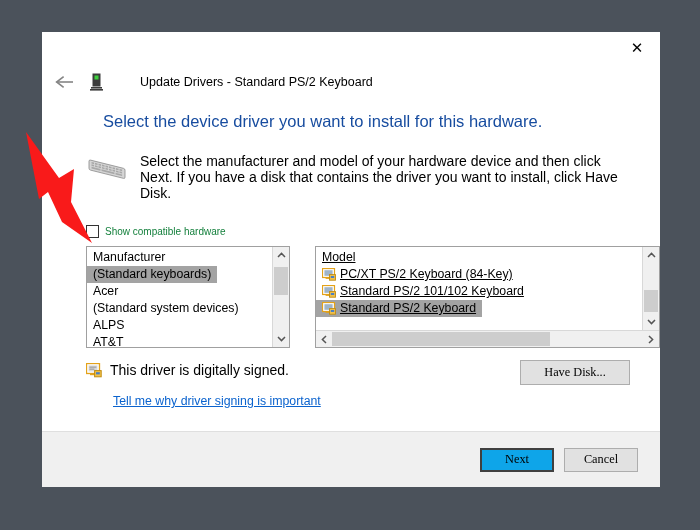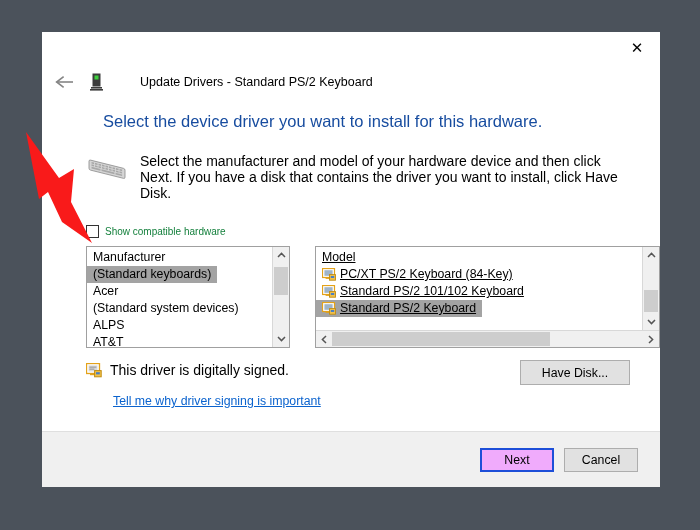--- a/index.html
+++ b/index.html
@@ -244,21 +244,21 @@
   .signed-link {
     font-size: 12.3px;
     color: #0b63ce;
     text-decoration: underline;
     margin-left: 27px;
     margin-top: 16px;
     display: inline-block;
     cursor: pointer;
   }
   .btn {
-    font-family: Liberation Sans, sans-serif;
+    font-family: Liberation Serif, serif;
     font-size: 12.3px;
     background: #e1e1e1;
     border: 1px solid #adadad;
     color: #000;
     cursor: pointer;
     box-sizing: border-box;
   }
   #have-disk-btn {
     position: absolute;
     right: 30px;
@@ -275,22 +275,22 @@
     background: #f0f0f0;
     border-top: 1px solid #dfdfdf;
     display: flex;
     align-items: center;
     justify-content: flex-end;
     padding-right: 22px;
     gap: 10px;
   }
   .footer .btn { width: 74px; height: 24px; }
   #next-btn {
-    background: #f0abfc;
-    border: 2px solid #1d4ed8;
+    background: #0ea5e9;
+    border: 2px solid #404040;
   }
 
   
   #red-arrow {
     position: absolute;
     left: 18px;
     top: 130px;
     width: 90px;
     height: 125px;
     pointer-events: none;

